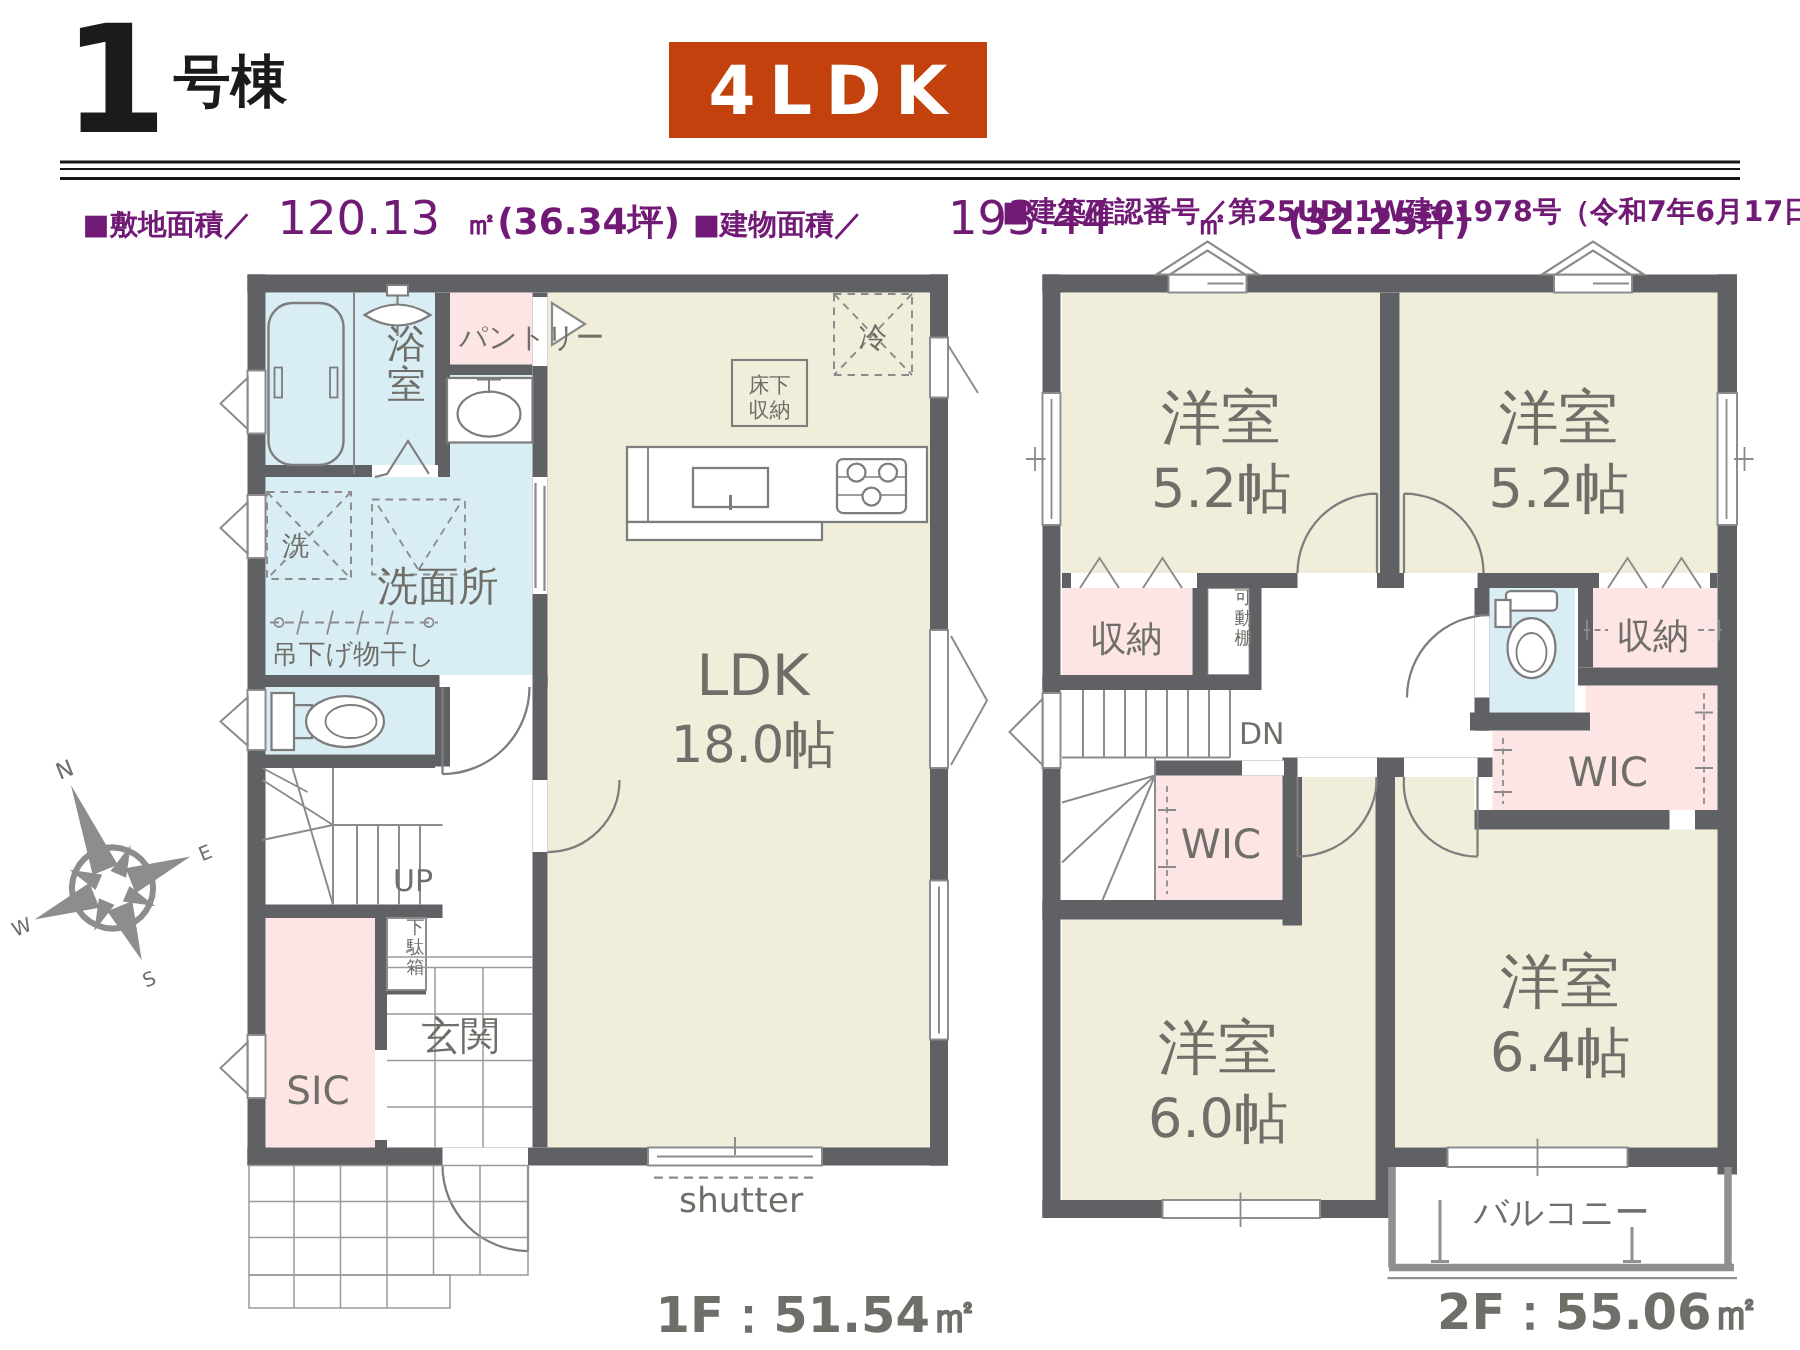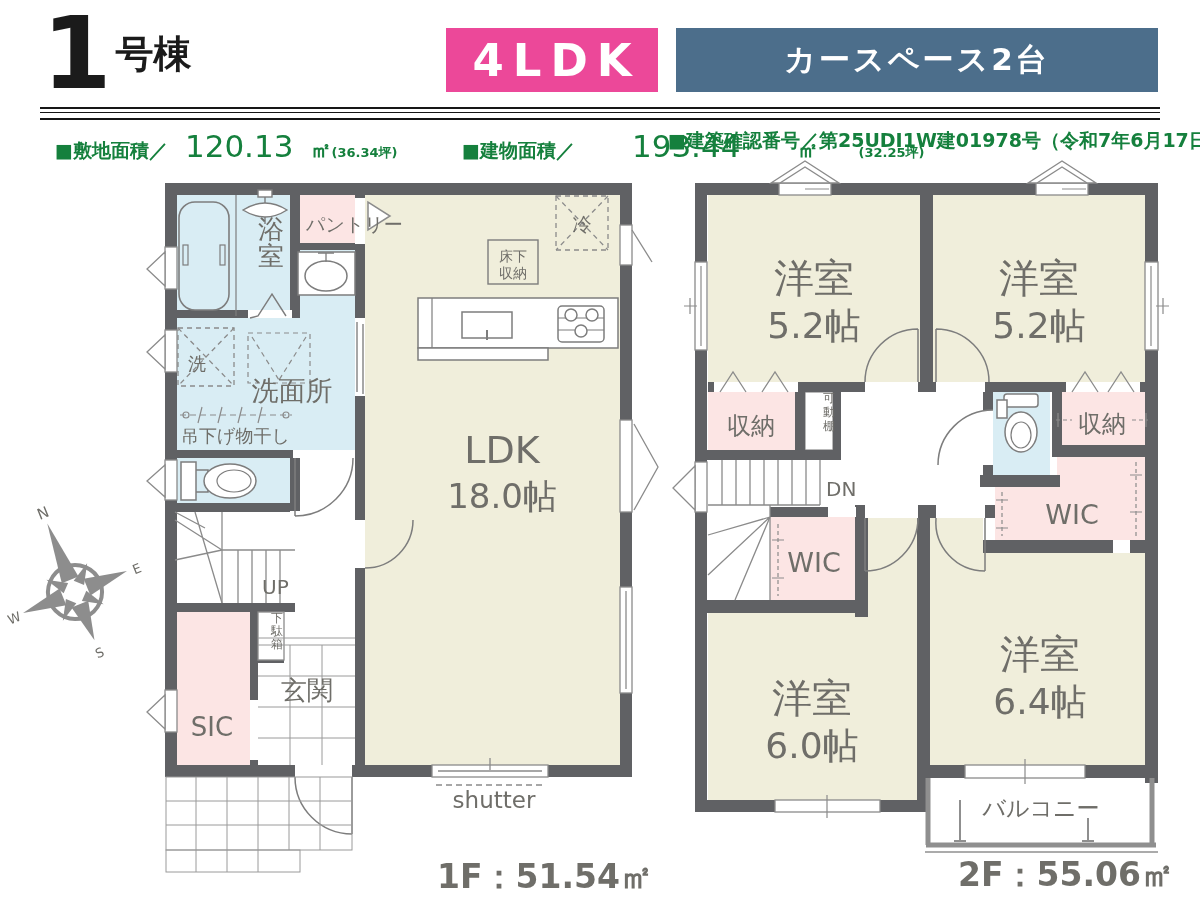--- a/index.html
+++ b/index.html
@@ -3,47 +3,46 @@
 <meta charset="utf-8">
 <style>
   html,body{margin:0;padding:0;background:#fff;}
   .page{position:relative;width:1200px;height:900px;background:#ffffff;overflow:hidden;
         font-family:"DejaVu Sans",sans-serif;}
   
   .bldg{position:absolute;left:42px;top:6px;display:flex;align-items:flex-end;color:#1b1b1b;}
   .bldg .num{font-size:100px;font-weight:700;line-height:0.95;letter-spacing:-2px;}
   .bldg .suffix{font-size:38px;font-weight:700;margin-left:6px;margin-bottom:21px;}
   .badge{position:absolute;display:flex;align-items:center;justify-content:center;color:#fff;}
-  .badge-4ldk{left:446px;top:28px;width:212px;height:64px;background:#ec4899;
+  .badge-4ldk{left:446px;top:28px;width:212px;height:64px;background:#c2410c;
               font-size:45px;font-weight:700;letter-spacing:9px;padding-left:9px;box-sizing:border-box;}
   .badge-car{left:676px;top:28px;width:482px;height:64px;background:#4c6e8b;
              font-size:31px;font-weight:600;letter-spacing:3px;}
   .rule{position:absolute;left:40px;top:107px;width:1120px;height:9px;
         border-top:2px solid #161616;border-bottom:2px solid #161616;
         background:linear-gradient(#ffffff 3px,#161616 3px,#161616 4px,#ffffff 4px);}
-  .info{position:absolute;top:128px;left:0;width:996px;height:40px;color:#15803d;}
+  .info{position:absolute;top:128px;left:0;width:996px;height:40px;color:#701a75;}
   .info .seg{position:absolute;display:flex;align-items:baseline;white-space:nowrap;}
   .seg1{left:55px;top:0;} .seg2{left:462px;top:0;gap:40px;} .seg3{left:668px;top:0;}
   .info .lbl{font-size:19px;font-weight:700;}
   .info .val{font-size:31px;font-weight:500;margin:0 17px;}
   .info .unit{font-size:21px;font-weight:600;}
-  .info .tsubo{font-size:13px;font-weight:600;}
+  .info .tsubo{font-size:24px;font-weight:600;}
   .plan-svg{position:absolute;left:0;top:0;}
   svg text{fill:#6f6e69;}
 </style>
 </head>
 <body>
 <div class="page">
 
   <div class="bldg">
     <span class="num">1</span>
     <span class="suffix">号棟</span>
   </div>
   <div class="badge badge-4ldk">4LDK</div>
-  <div class="badge badge-car">カースペース2台</div>
   <div class="rule"></div>
 
   <div class="info">
     <span class="seg seg1">
       <span class="lbl">■敷地面積／</span>
         <span class="val">120.13</span>
         <span class="unit">㎡</span>
         <span class="tsubo">(36.34坪)</span>
     </span>
     <span class="seg seg2">

